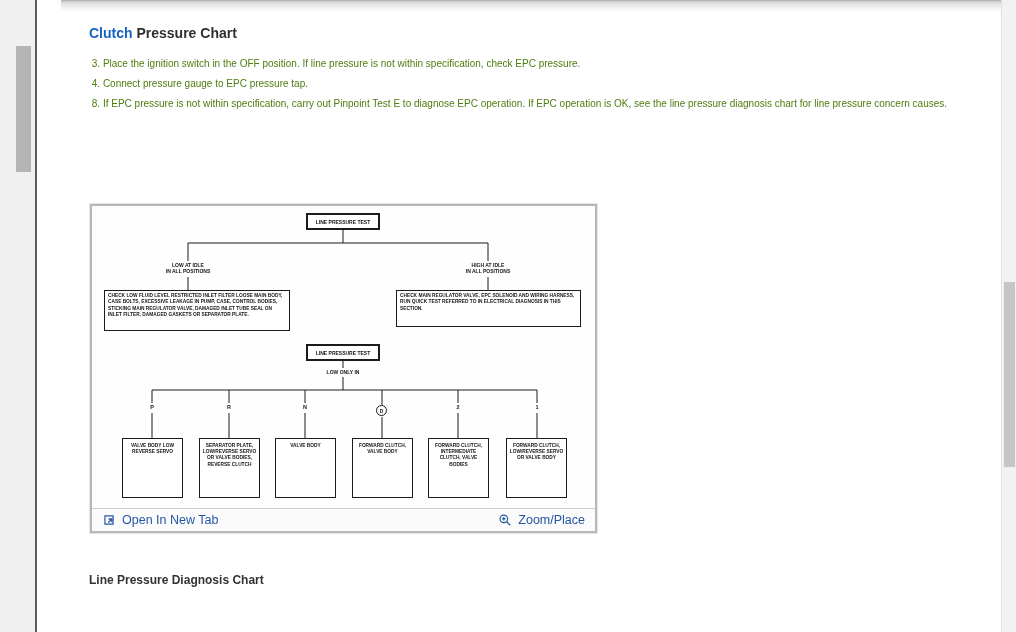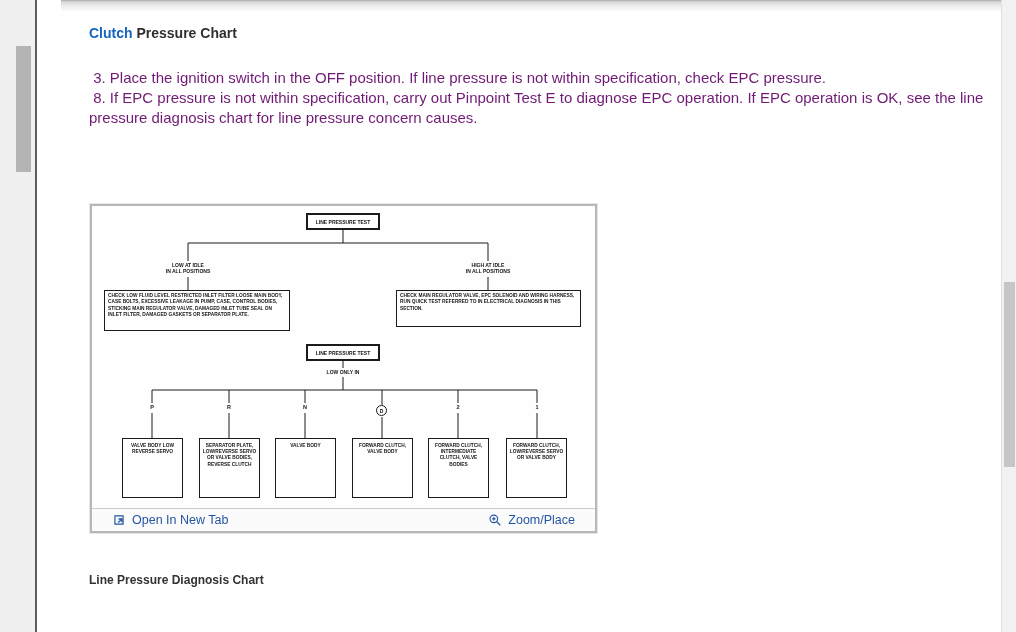--- a/index.html
+++ b/index.html
@@ -13,62 +13,63 @@
   .left-thumb { position:absolute; left:16px; top:46px; width:15px; height:126px; background:#b4b4b4; }
   .rail-divider { position:absolute; left:35px; top:0; width:2px; height:632px; background:#5c5c5c; }
   .right-rail { position:absolute; left:1001px; top:0; width:15px; height:632px; background:#f2f2f2; border-left:1px solid #e0e0e0; }
   .right-thumb { position:absolute; left:2px; top:282px; width:11px; height:185px; background:#c6c6c6; }
   
   .content { position:absolute; left:37px; top:0; width:964px; height:632px; background:#ffffff;margin-left:24px; }
   .top-shadow { position:absolute; left:0; top:0; width:964px; height:12px;
     background:linear-gradient(#a9a9a9 0px, #d9d9d9 2px, #ececec 6px, #ffffff 12px); }
   .page-title { position:absolute; left:28px; top:25px; font-size:14px; font-weight:bold; color:#2f2f2f; }
   .title-link { color:#1565c0; cursor:pointer; }
-  .steps { position:absolute; left:28px; top:68px; width:900px; font-size:15px; line-height:20px; color:#701a75; }
+  .steps { position:absolute; left:28px; top:54px; width:900px; font-size:10px; line-height:20px; color:#4d7c0f; }
   .steps p { white-space:pre-wrap; }
   .section-heading { position:absolute; left:28px; top:573px; font-size:12px; font-weight:bold; color:#333333; }
   
   .figure-panel { position:absolute; left:29px; top:204px; width:507px; height:329px;
     border:2px solid #b7b7b7; box-shadow:0 0 0 1px #e6e6e6; background:#ffffff; }
   .diagram { position:relative; width:503px; height:302px; background:#fefefe; overflow:hidden;
     color:#151515; font-weight:bold; }
   .fl-svg { position:absolute; left:0; top:0; }
   .fl-box { position:absolute; border:2px solid #1b1b1b; background:#fff; display:flex;
     align-items:center; justify-content:center; font-size:5px; text-align:center; }
   .fl-bigbox { position:absolute; border:1.5px solid #1b1b1b; background:#fff;
     font-size:4.8px; line-height:6.3px; text-align:left; padding:2px 3px; letter-spacing:0; }
   .fl-cond { position:absolute; font-size:5px; line-height:6.2px; text-align:center; white-space:pre-line; }
   .fl-letter { position:absolute; font-size:5.5px; width:10px; text-align:center; }
   .fl-dcircle { position:absolute; width:11px; height:11px; border:1px solid #1b1b1b; border-radius:50%;
     display:flex; align-items:center; justify-content:center; font-size:5px; background:#fff; }
   .fl-cause { position:absolute; width:61px; height:60px; border:1.5px solid #1b1b1b; background:#fff;
     font-size:4.8px; line-height:6.2px; text-align:center; padding:4px 2px 2px 2px; }
   
   .figure-footer { position:absolute; left:0; bottom:0; width:503px; height:23px; background:#fbfbfb;
-    border-top:1px solid #cccccc; display:flex; align-items:center; justify-content:space-between; padding:0 20px; }
+    border-top:1px solid #cccccc; display:flex; align-items:center; justify-content:space-between; padding:0 10px; }
   .flink { display:flex; align-items:center; gap:6px; color:#2455a4; font-size:12.5px; cursor:pointer; text-decoration:none; }
   .flink svg { display:block; }
 </style>
 </head>
 <body>
 
 <div class="screen">
 
   <div class="left-rail">
     <div class="left-thumb"></div>
   </div>
   <div class="rail-divider"></div>
 
   <div class="content">
     <div class="top-shadow"></div>
 
     <h2 class="page-title"><span class="title-link">Clutch</span> <span>Pressure Chart</span></h2>
 
     <div class="steps">
       <p> 3. Place the ignition switch in the OFF position. If line pressure is not within specification, check EPC pressure.</p>
+      <p> 4. Connect pressure gauge to EPC pressure tap.</p>
       <p> 8. If EPC pressure is not within specification, carry out Pinpoint Test E to diagnose EPC operation. If EPC operation is OK, see the line pressure diagnosis chart for line pressure concern causes.</p>
     </div>
 
     <div class="figure-panel">
       <div class="diagram">
 
         <svg class="fl-svg" width="503" height="302">
           <path d="M251 24 V37 M96 37 H396 M96 37 V55 M96 71 V84 M396 37 V55 M396 71 V84
                    M251 155 V162 M251 171 V184 M60 184 H445
                    M60 184 V197 M60 207 V232

